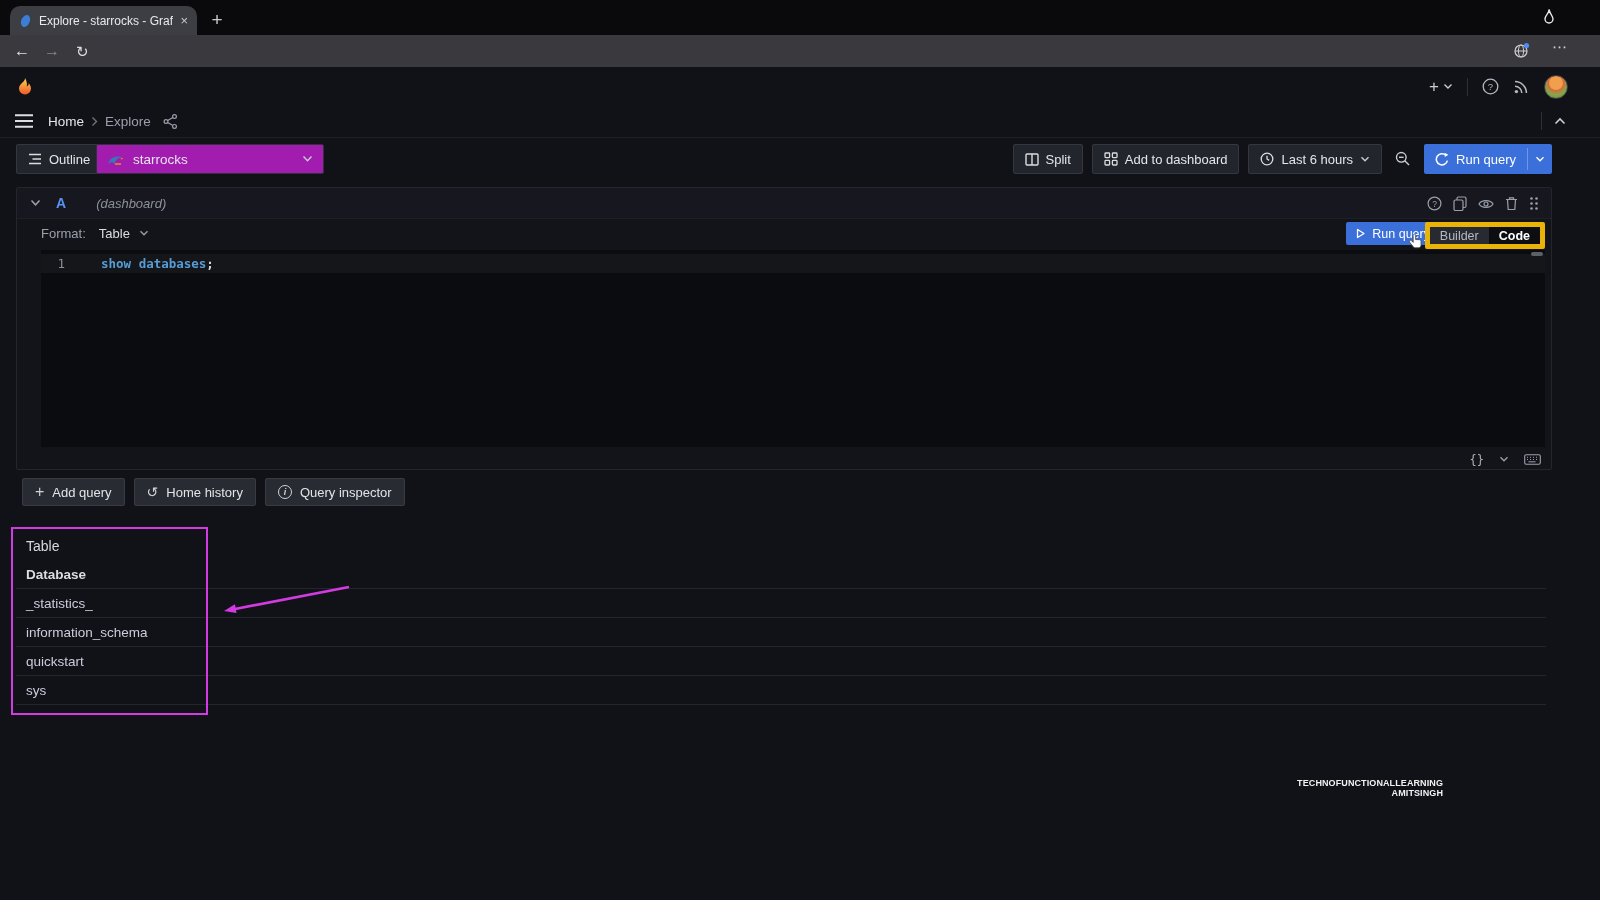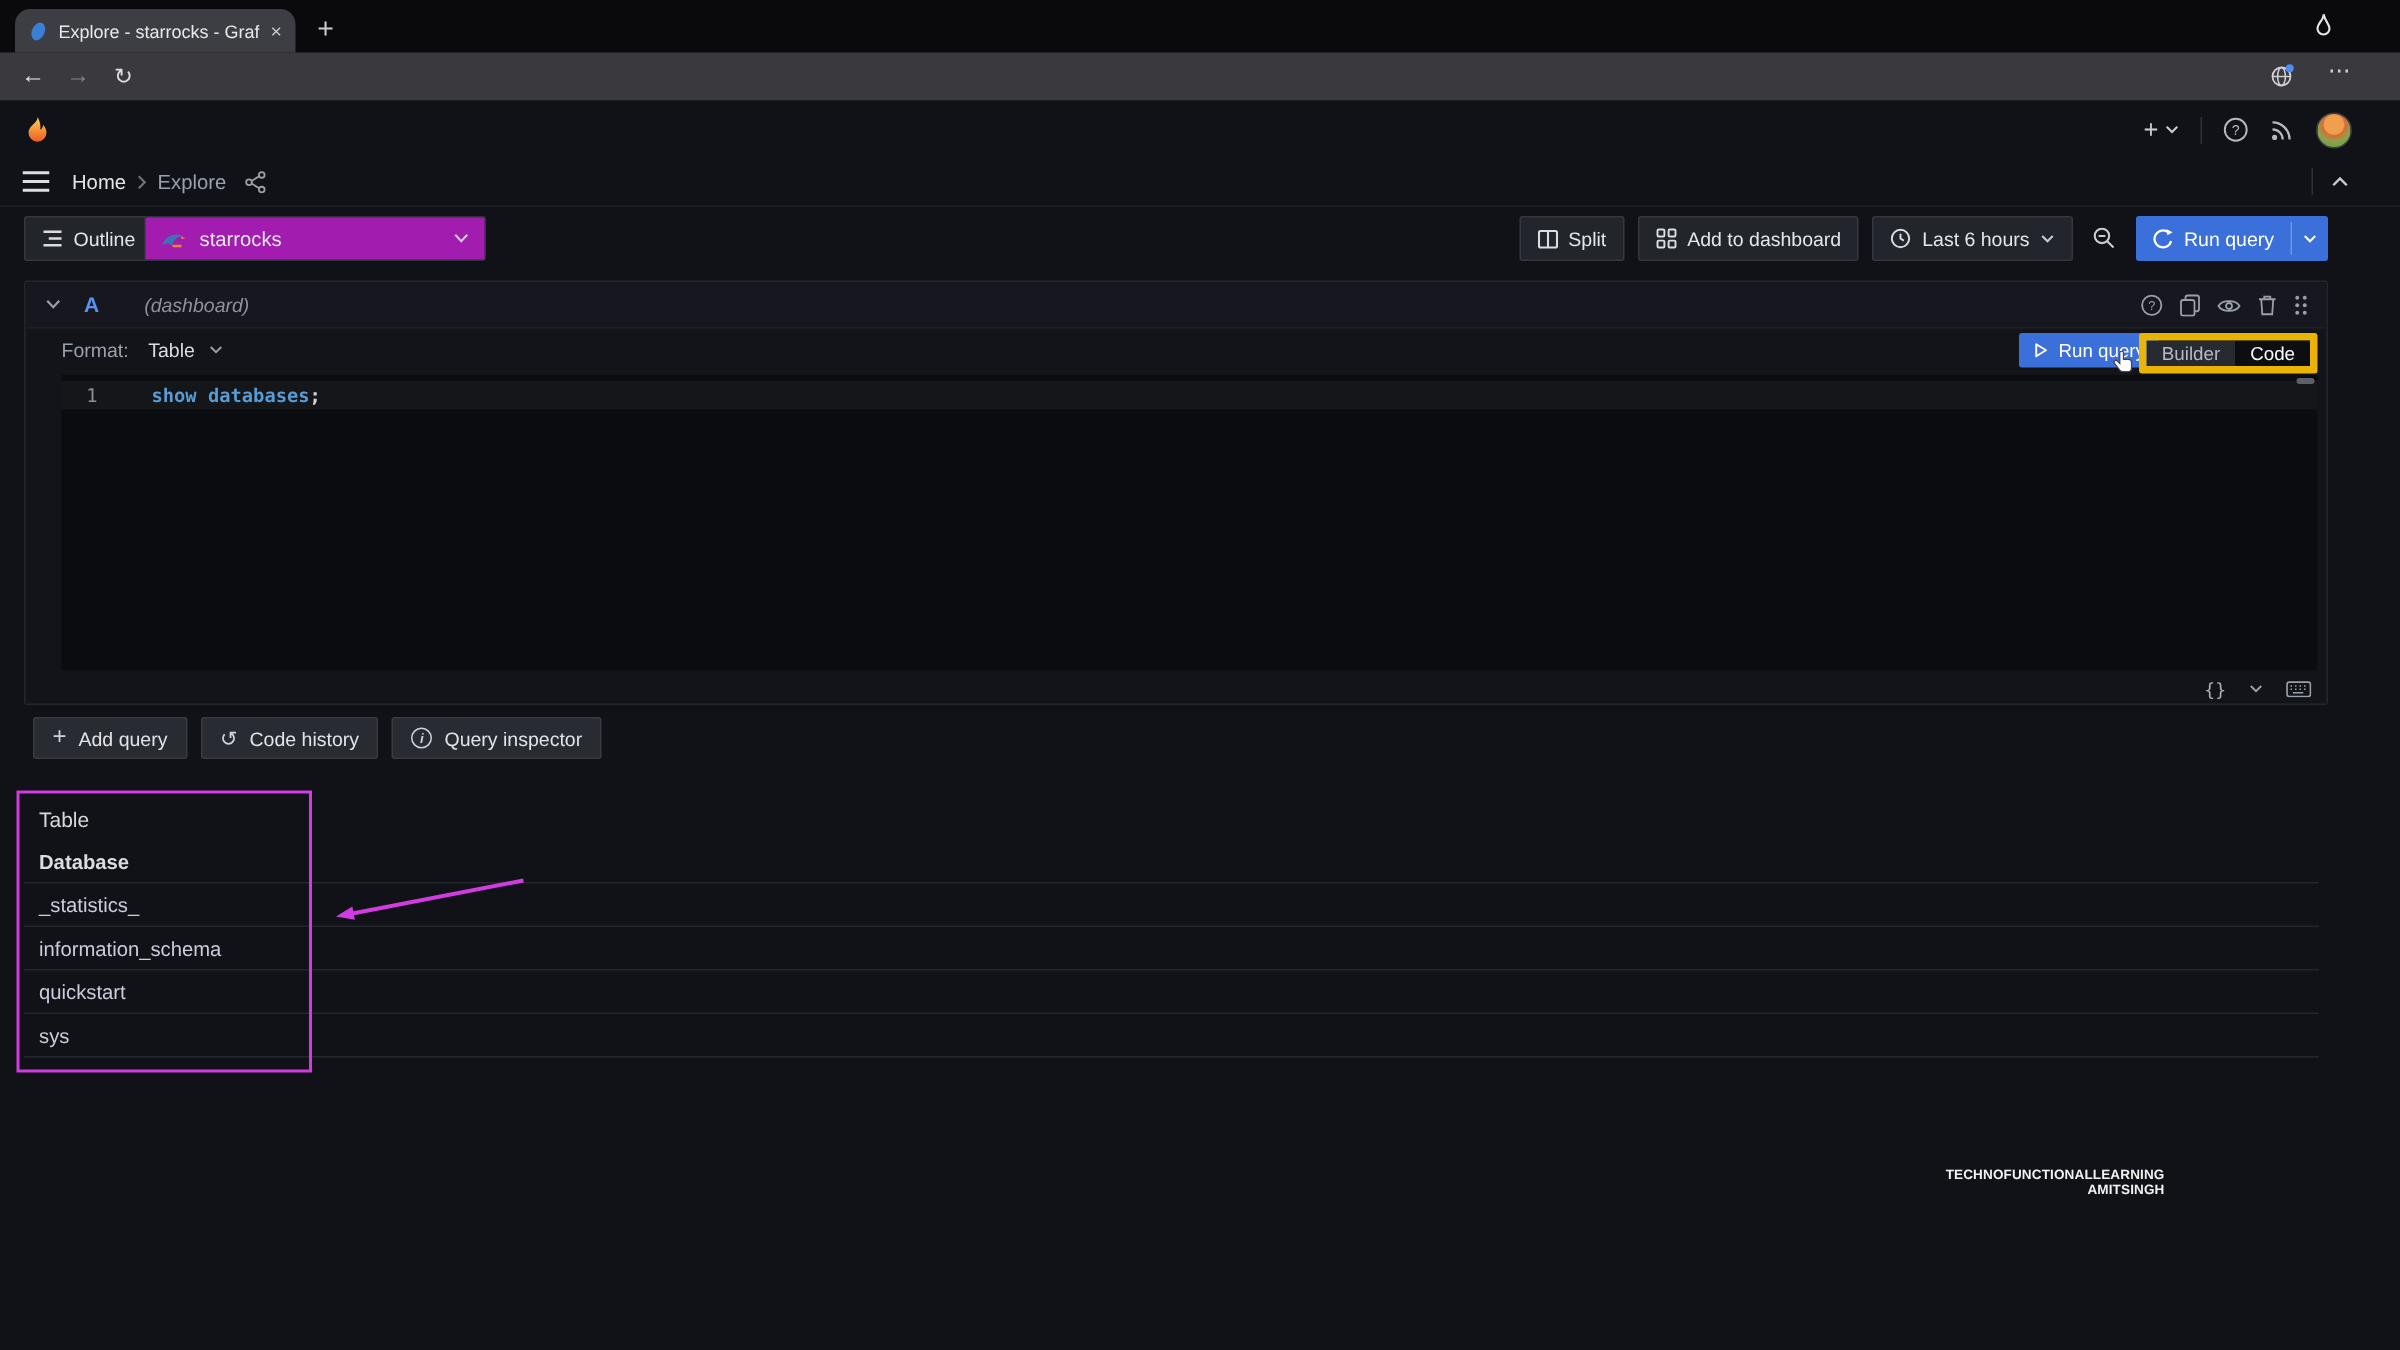--- a/index.html
+++ b/index.html
@@ -76,21 +76,21 @@
   .qp-hint { margin-left:30px; color:#8d919a; font-size:13px; font-style:italic; }
   .qp-head-ics { position:absolute; right:12px; top:0; height:31px; display:flex; align-items:center; gap:11px; }
   .qp-format { position:absolute; left:24px; top:38px; display:flex; align-items:center; gap:13px; }
   .qp-format .lab { color:#9aa0ab; font-size:13px; }
   .qp-format .val { color:#dcdde1; font-size:13px; display:flex; align-items:center; gap:9px; }
   .qp-run { position:absolute; right:112px; top:34px; height:23px; background:#3b6fd9; border-radius:2px;
     display:flex; align-items:center; gap:6px; padding:0 9px; color:#fff; font-size:12.5px; font-weight:500; }
   .seg { position:absolute; right:6px; top:34px; height:27px; display:flex; border:5px solid #eab308;
     border-radius:2px; overflow:hidden; }
   .seg-b { display:flex; align-items:center; padding:0 10px; background:#272a30; color:#b6bac2; font-size:12.5px; }
-  .seg-c { display:flex; align-items:center; padding:0 10px; background:#0d0e12; color:#fff; font-size:12.5px; font-weight:400; }
+  .seg-c { display:flex; align-items:center; padding:0 10px; background:#0d0e12; color:#fff; font-size:12.5px; font-weight:700; }
   .editor { position:absolute; left:24px; top:62px; right:6px; height:197px; background:#0b0c10; }
   .code-line { display:flex; height:19px; margin-top:4px; align-items:center; background:rgba(255,255,255,.045); }
   .gutter { width:40px; text-align:right; padding-right:16px; color:#8a8f98; font:12.5px "DejaVu Sans Mono", monospace; }
   .code { margin-left:20px; font:12.5px "DejaVu Sans Mono", monospace; font-weight:700; }
   .kw { color:#569cd6; } .punct { color:#d4d4d4; }
   .sbar { position:absolute; right:2px; top:2px; width:12px; height:4px; background:#5c6069; border-radius:2px; }
   .qp-foot { position:absolute; left:0; right:0; top:260px; height:23px; display:flex; align-items:center;
     justify-content:flex-end; gap:15px; padding-right:10px; color:#9aa0ab; }
   .braces { font:12px "DejaVu Sans Mono", monospace; color:#aab0ba; }
 
@@ -355,21 +355,21 @@
     <path d="M5.2 1.2 v7.2 L3.4 6.6 c-1.1-1.1-2.7.4-1.7 1.6 l3.5 4.6 c.5.7 1.2 1 2 1 h3.3 c1.4 0 2.5-1.1 2.5-2.5 V7.5 c0-1.2-.8-1.9-2-1.9 H7.6 V1.2 c0-1.5-2.4-1.5-2.4 0 z" fill="#fff" stroke="#444" stroke-width=".8"></path>
   </svg>
 
   <div class="actions">
     <div class="act-btn">
       <span class="act-plus">+</span>
       <span>Add query</span>
     </div>
     <div class="act-btn">
       <span class="act-hist">↺</span>
-      <span>Code history</span>
+      <span>Home history</span>
     </div>
     <div class="act-btn">
       <span class="circle-i">i</span>
       <span>Query inspector</span>
     </div>
   </div>
 
   <div class="results">
     <div class="res-title">Table</div>
     <div class="t-head">

